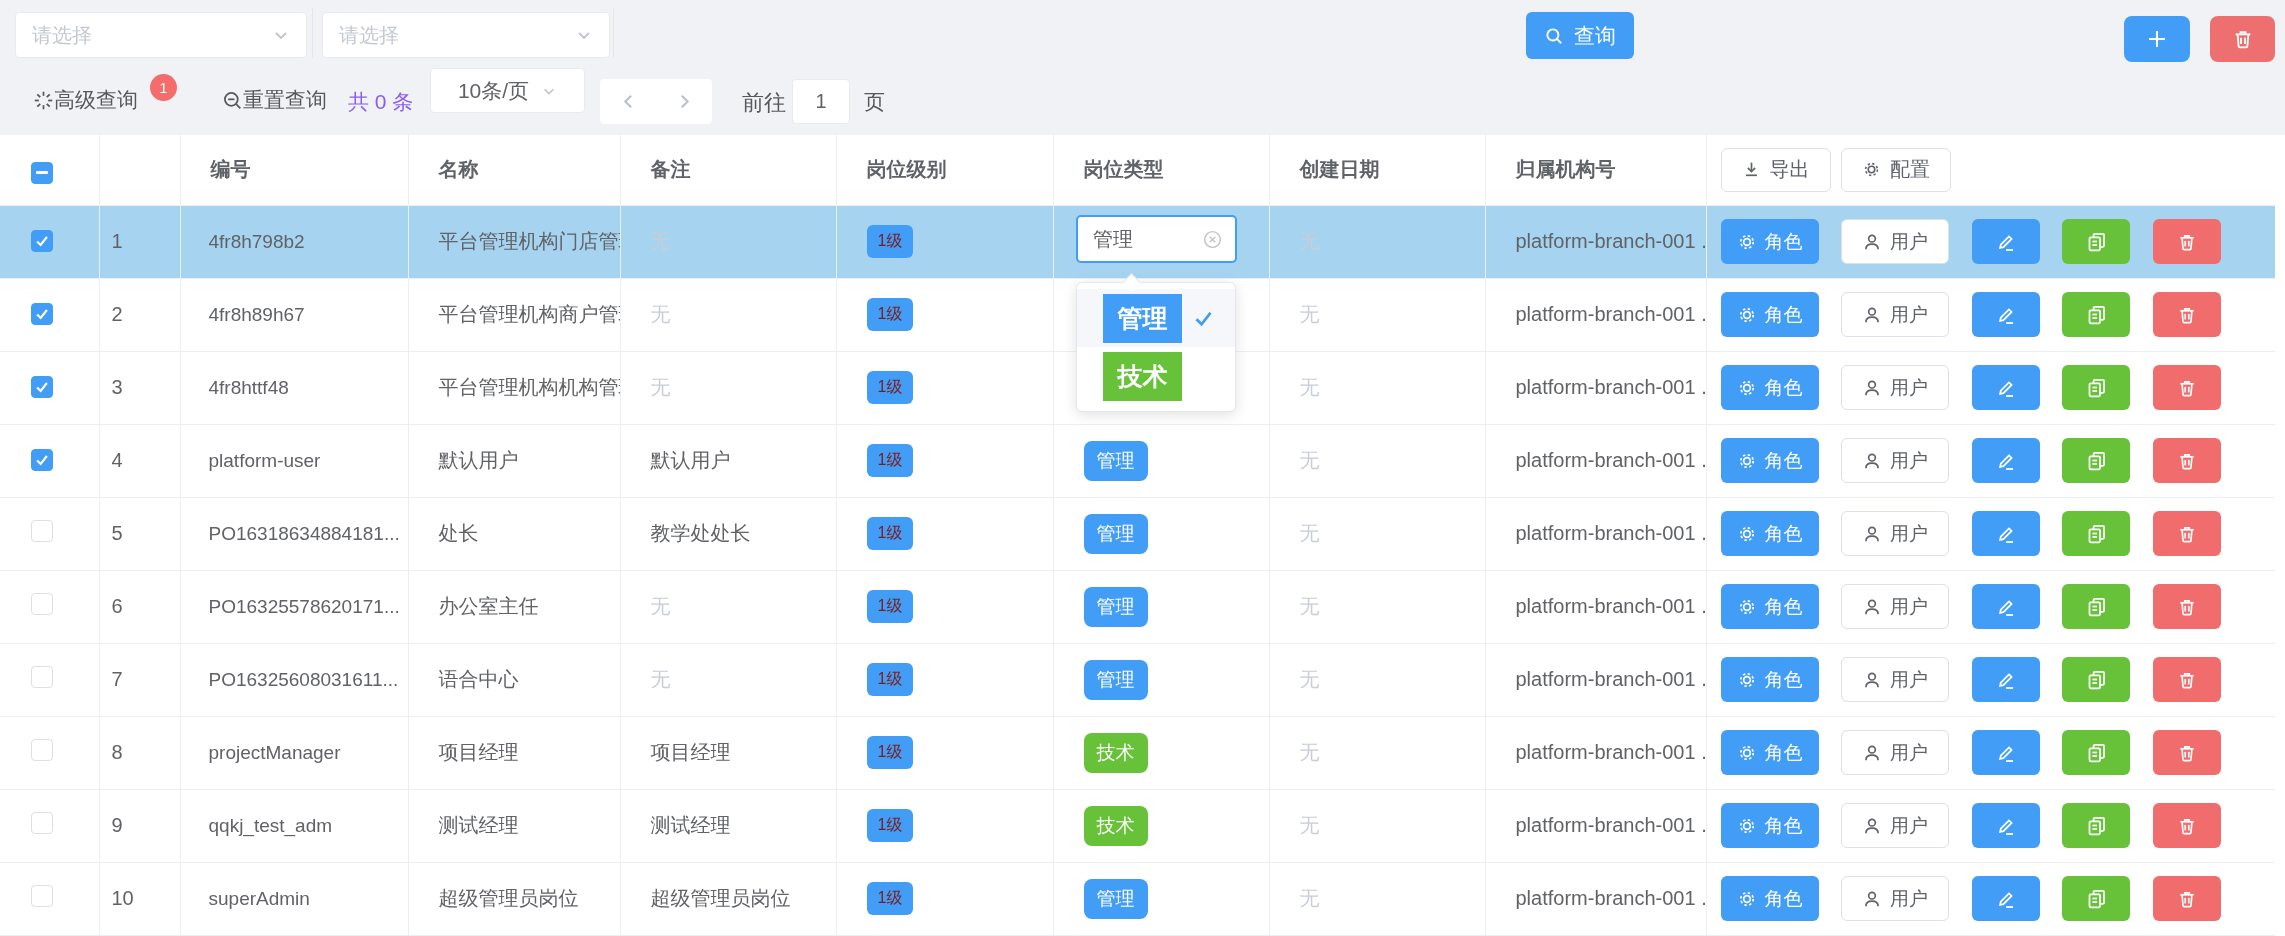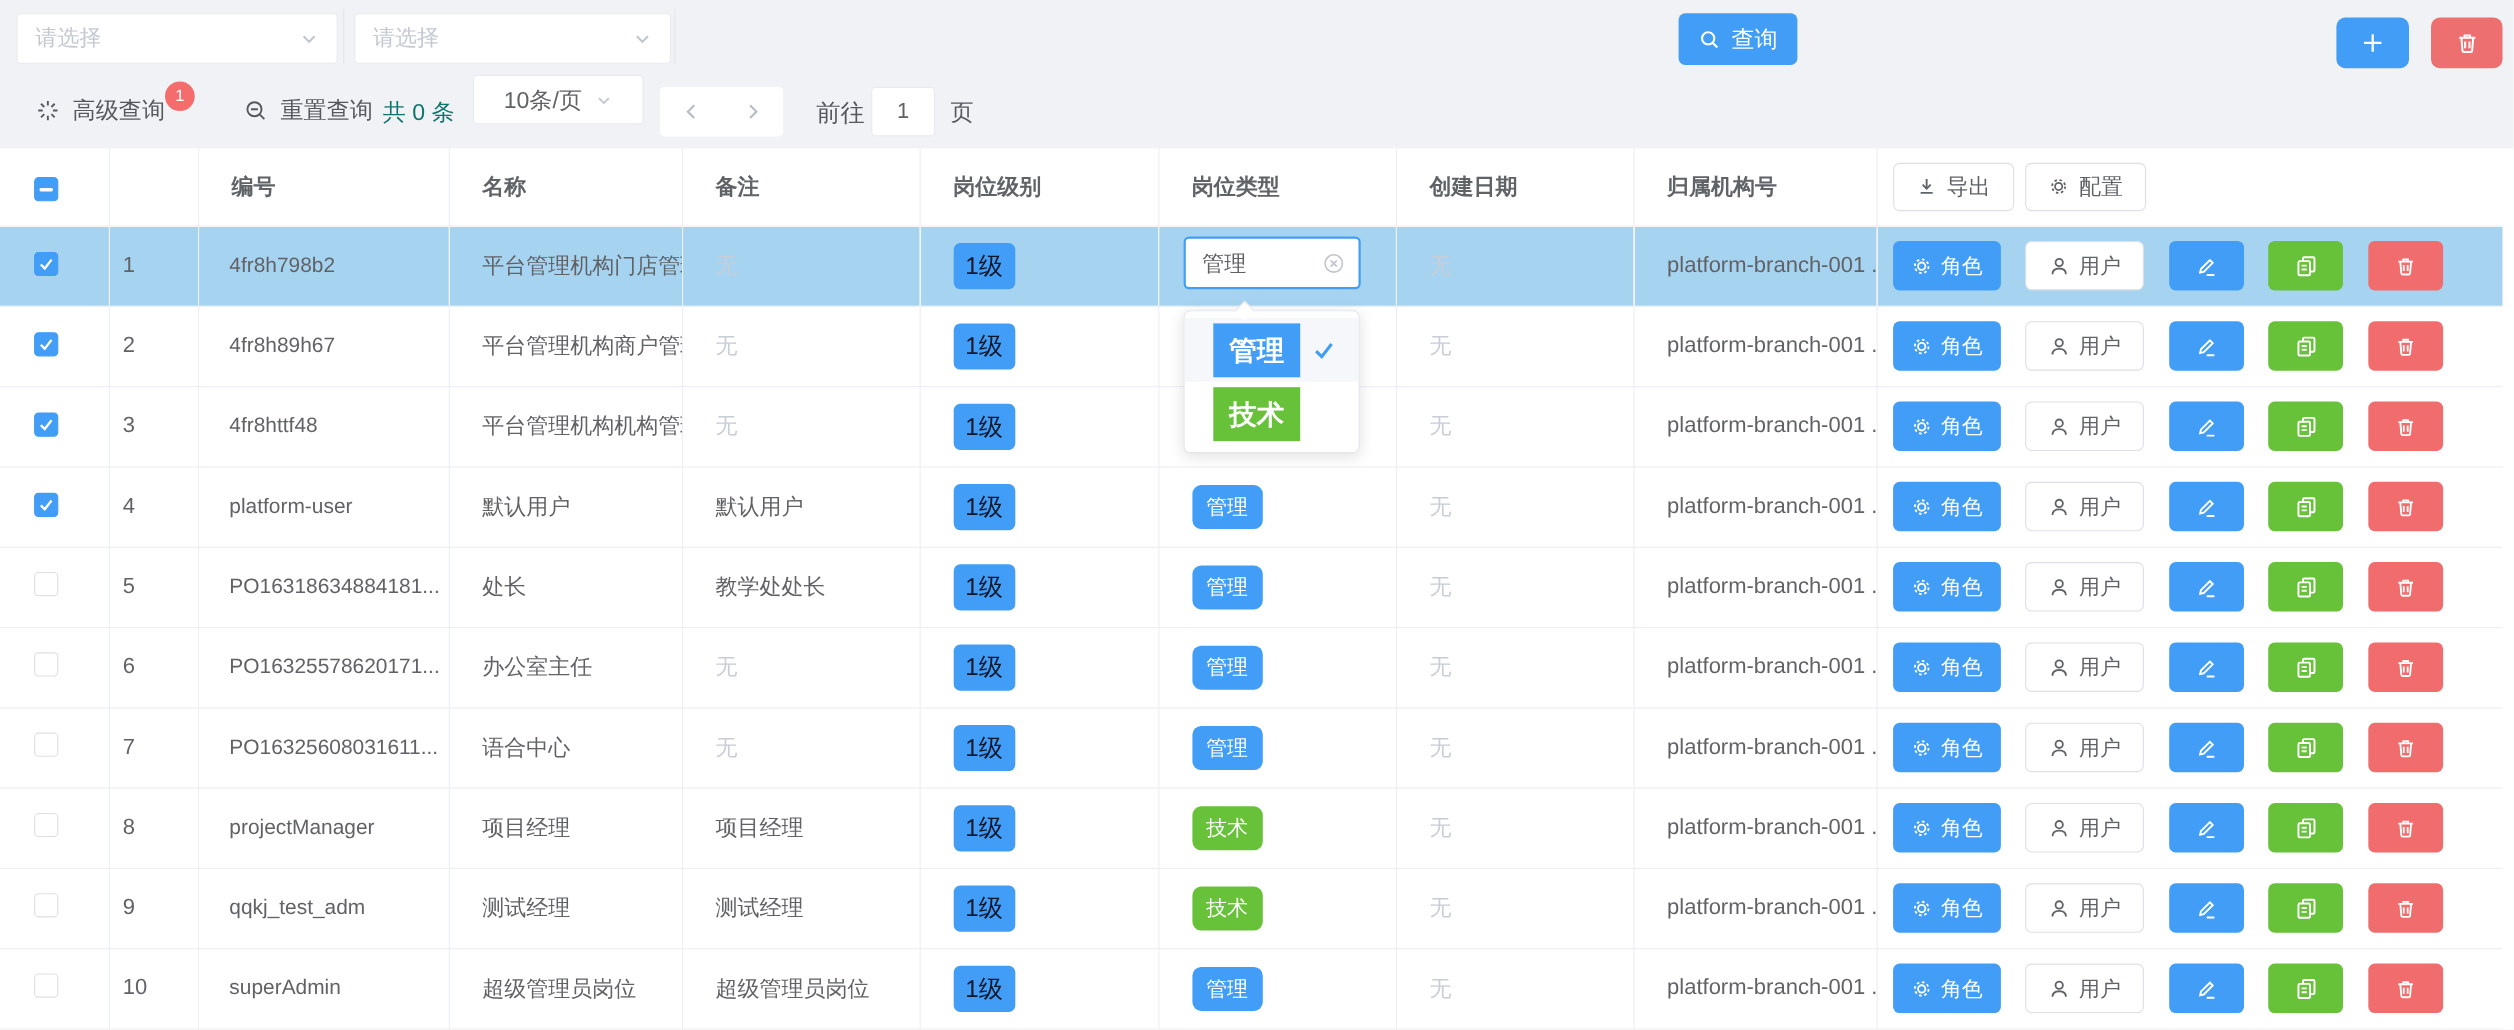--- a/index.html
+++ b/index.html
@@ -25,24 +25,24 @@
 .inp2 { left:1077px; top:12px; width:438px; height:46px; }
 
 .btn-primary { background:#419df5; color:#fff; border:none; border-radius:6px;
   display:flex; align-items:center; justify-content:center; gap:10px; font-size:21px; cursor:pointer; }
 .search-btn { left:1526px; top:12px; width:108px; height:47px; }
 .add-btn    { left:2124px; top:16px; width:66px; height:46px; border-radius:8px; }
 .del-top-btn{ left:2210px; top:16px; width:65px; height:46px; border-radius:8px; background:#ee6f6f; color:#fff; border:none;
   display:flex; align-items:center; justify-content:center; cursor:pointer; }
 
 
-.tool-item { display:flex; align-items:center; gap:12px; font-size:21px; color:#55585e; cursor:pointer; }
+.tool-item { display:flex; align-items:center; gap:0; font-size:21px; color:#55585e; cursor:pointer; }
 .adv   { left:33px;  top:86px; }
 .reset { left:222px; top:86px; }
-.total { left:348px; top:88px; font-size:21px; color:#0f766e; }
+.total { left:348px; top:88px; font-size:21px; color:#8b5cf6; }
 .badge-count { left:150px; top:74px; width:27px; height:27px; border-radius:50%; background:#f56c6c;
   color:#fff; font-size:15px; display:flex; align-items:center; justify-content:center; }
 .pagesize { left:430px; top:68px; width:155px; height:45px; justify-content:center; gap:10px; }
 .pager { left:600px; top:79px; width:112px; height:45px; background:#fff; border-radius:4px;
   display:flex; align-items:center; justify-content:space-around; color:#b9bec7; }
 .pager span { cursor:pointer; display:flex; }
 .goto-label { left:742px; top:88px; font-size:22px; color:#55585e; }
 .goto-box { left:792px; top:79px; width:58px; height:45px; padding:0; }
 .goto-box input { text-align:center; }
 .page-suffix { left:864px; top:88px; font-size:21px; color:#55585e; }
@@ -64,21 +64,21 @@
 .muted { color:#c8cdd6; }
 
 
 .cb { width:22px; height:22px; border:1px solid #dcdfe6; border-radius:4px; background:#fff;
   display:inline-flex; align-items:center; justify-content:center; cursor:pointer; }
 .cb.on { background:#419df5; border-color:#419df5; }
 .cb.ind { background:#419df5; border-color:#419df5; }
 .cb.ind::after { content:""; width:12px; height:3px; background:#fff; border-radius:1px; }
 
 
-.badge-level { display:inline-block; background:#419df5; color:#0f172a; font-size:22px;
+.badge-level { display:inline-block; background:#419df5; color:#7f1d1d; font-size:16px;
   padding:6px 11px; border-radius:6px; }
 .badge-type { display:inline-block; color:#fff; font-size:19px; padding:7px 13px; border-radius:8px; }
 .badge-type.blue { background:#419df5; } .badge-type.green { background:#67c23a; }
 
 
 .hbtn { background:#fff; border:1px solid #dcdfe6; border-radius:6px; height:44px;
   display:inline-flex; align-items:center; justify-content:center; gap:9px;
   font-size:20px; color:#5f6368; cursor:pointer; padding:0 20px; margin-right:5px; font-weight:normal; }
 
 

